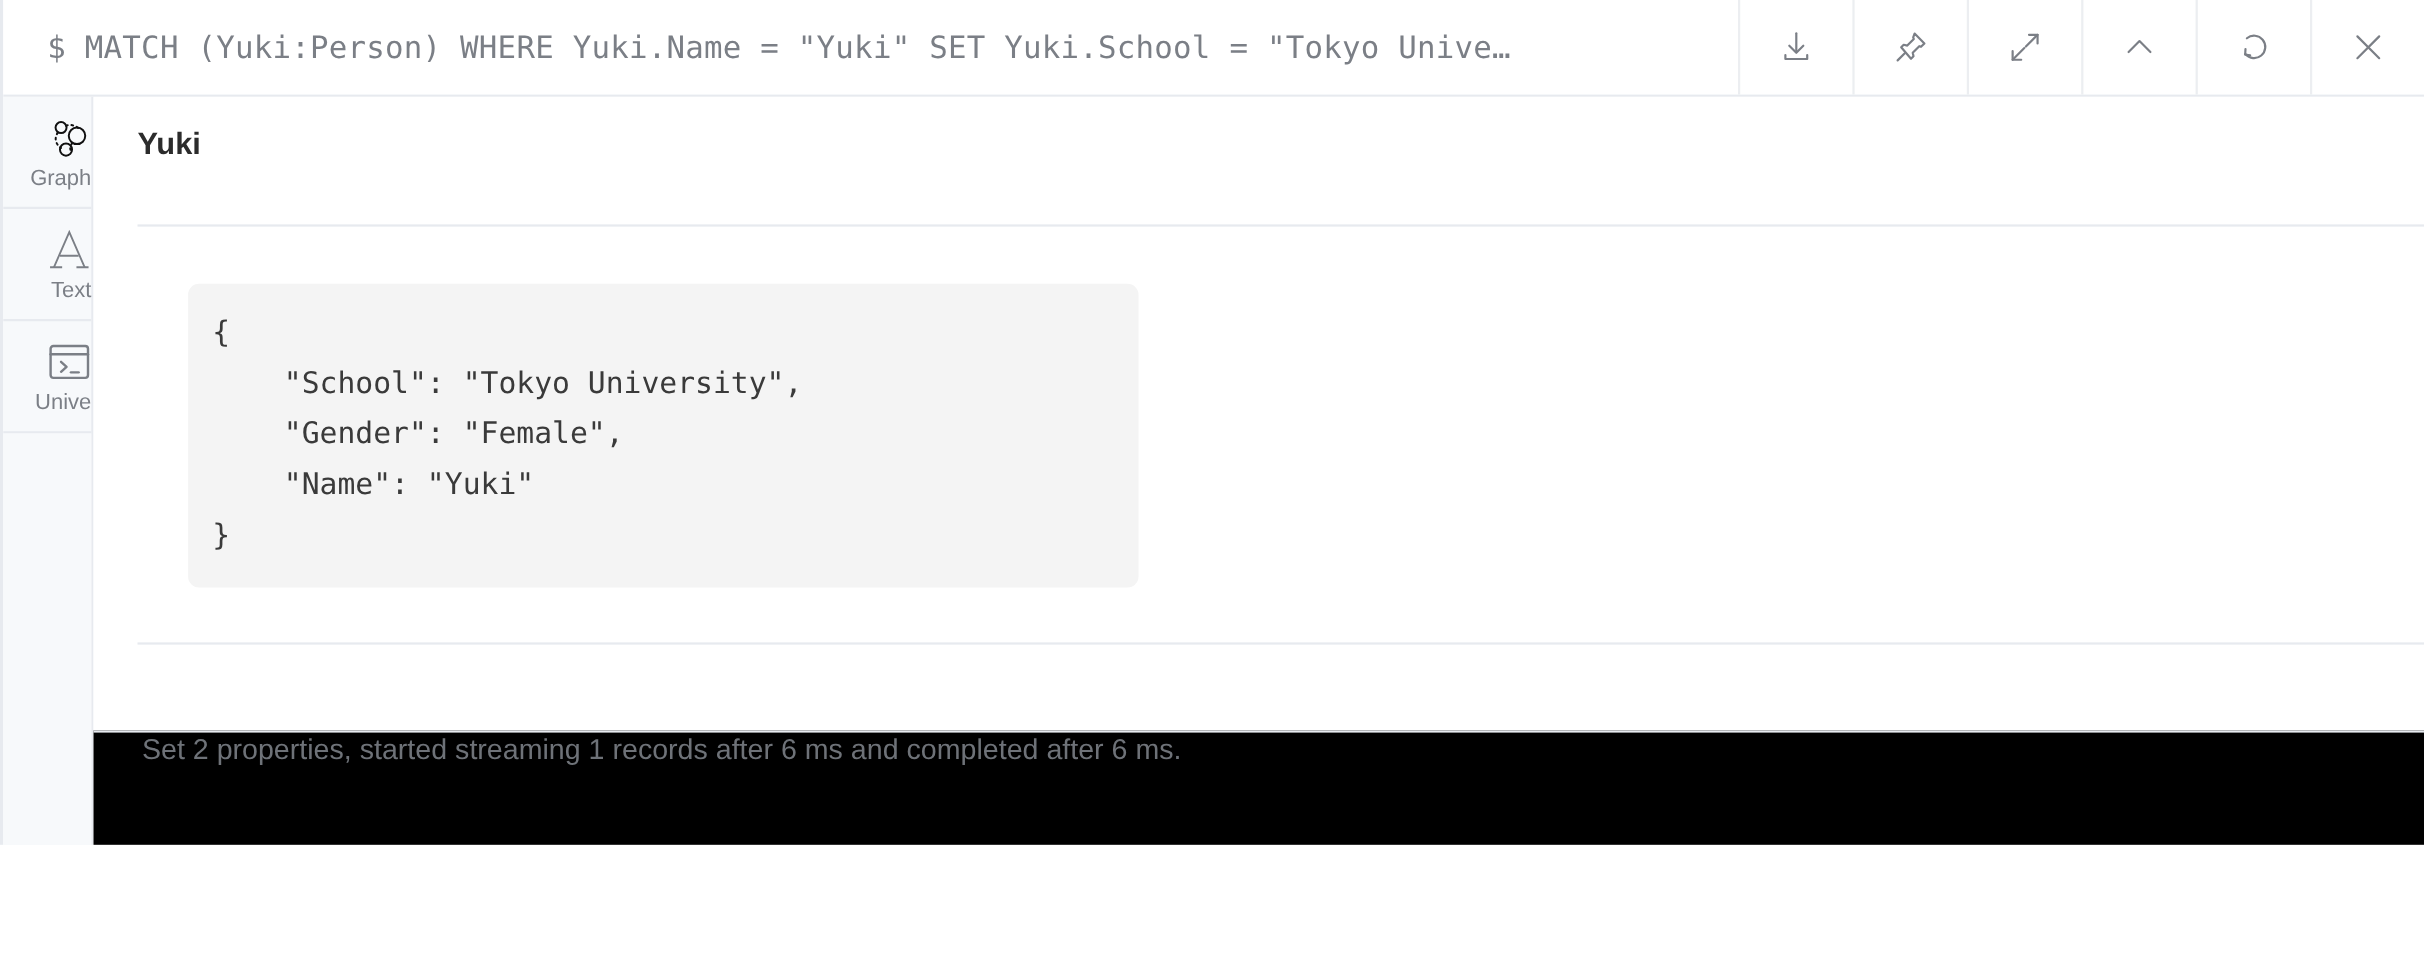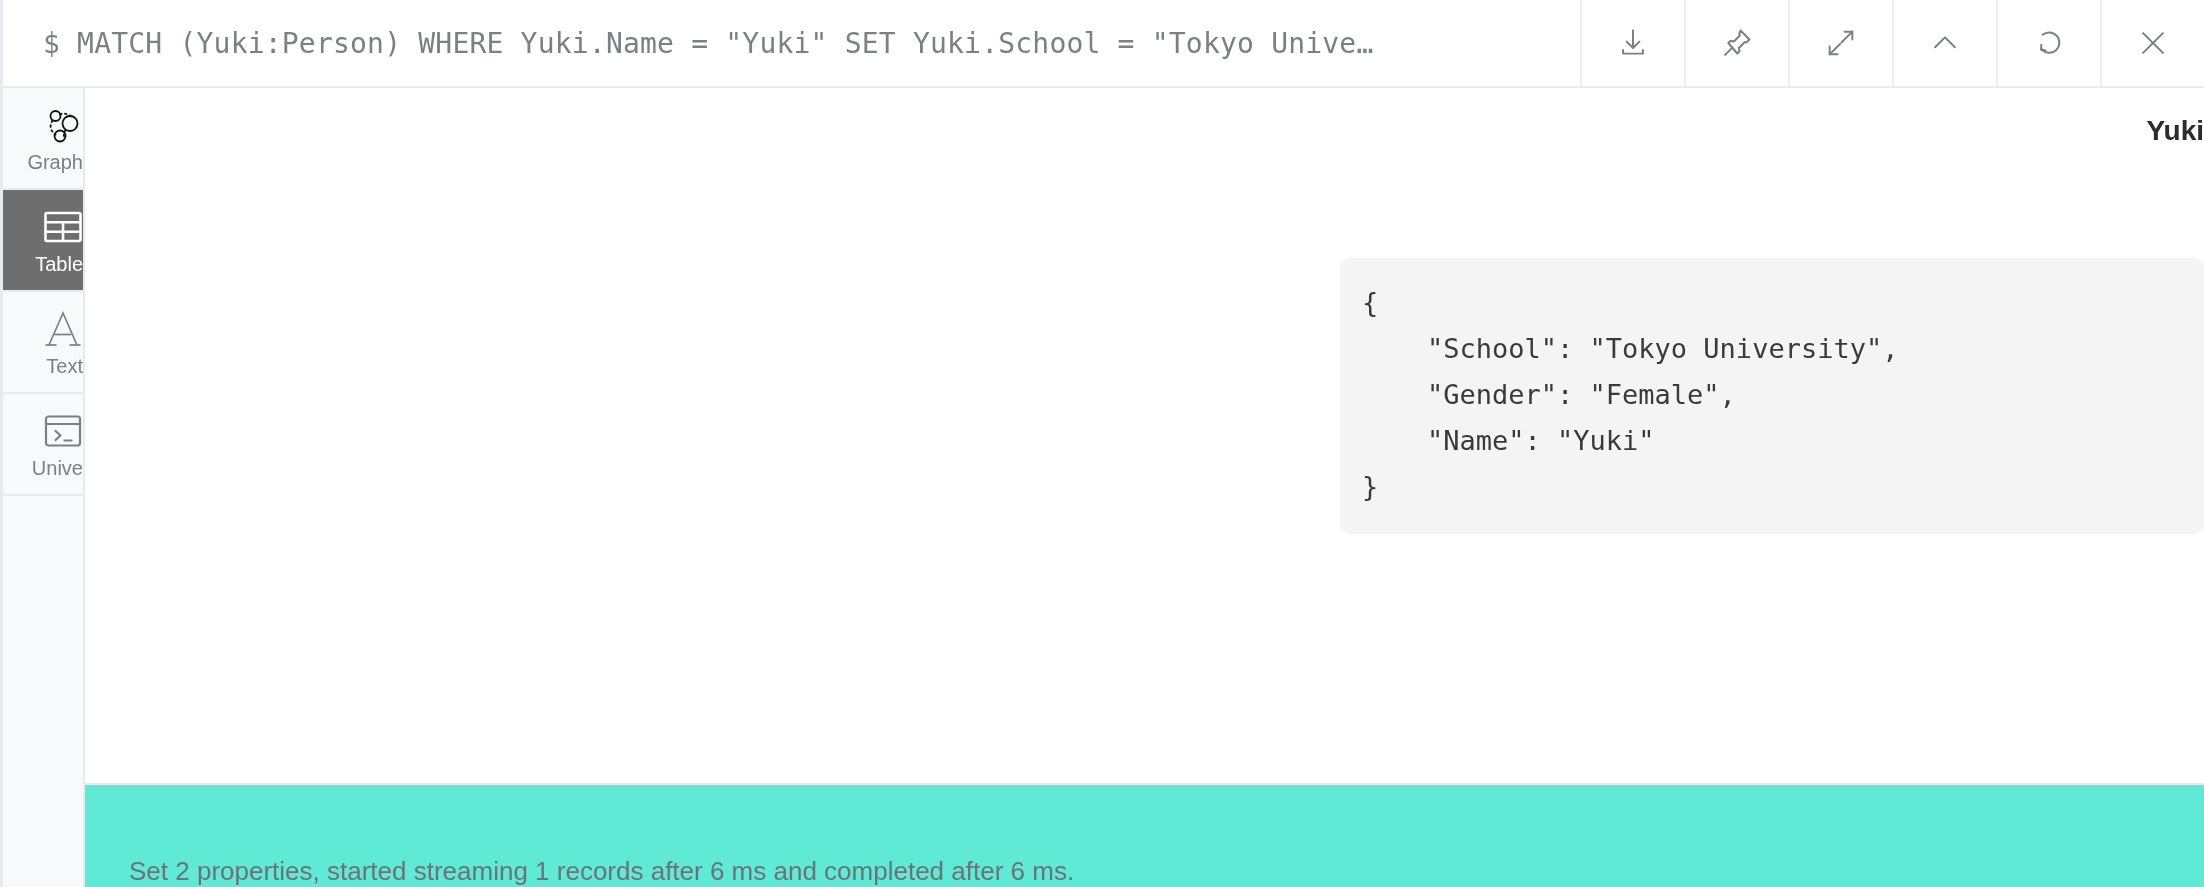--- a/index.html
+++ b/index.html
@@ -8,21 +8,21 @@
     width: 2204px;
     height: 887px;
     background: #ffffff;
     font-family: "Liberation Sans", sans-serif;
     overflow: hidden;
   }
 
   #app {
     position: relative;
     width: 2204px;
-    height: 887px;
+    height: 768px;
     background: #ffffff;
     border-left: 3px solid #e7eaef;
     display: flex;
     flex-direction: column;
   }
 
   
   .query-bar {
     height: 88px;
     flex: 0 0 88px;
@@ -108,21 +108,20 @@
     background: #ffffff;
   }
 
   .result-scroll {
     flex: 1 1 auto;
     min-height: 0;
     overflow: hidden;
     position: relative;
     display: flex;
     flex-direction: column;
-    align-items: flex-end;
   }
 
   .record-title {
     margin: 0;
     padding: 26px 0 0 40px;
     font-size: 28px;
     font-weight: bold;
     color: #2c2c2c;
     line-height: 1.2;
   }
@@ -158,23 +157,23 @@
   .divider.bottom { margin-top: 50px; }
 
   .spacer { flex: 1 1 auto; }
 
   
   .status-bar {
     flex: 0 0 104px;
     height: 104px;
     border-top: 2px solid #e7eaef;
     display: flex;
-    align-items: flex-end;
+    align-items: flex-start;
     padding-left: 44px;
-    background: #5eead4;
+    background: #000000;
   }
   .status-text {
     font-size: 26px;
     color: #6e7278;
   }
 </style>
 </head>
 <body>
 
 <div id="app">
@@ -255,31 +254,20 @@
             <circle cx="27" cy="18.5" r="7.5"></circle>
             <circle cx="17" cy="31" r="5.5"></circle>
             <path d="M9.5 15.6 C6.5 20 6.8 25.5 12.5 29.5" stroke-dasharray="1.6 3.4" stroke-linecap="round"></path>
             <path d="M17 9.2 C21 7.8 25 9 28.5 11.6" stroke-dasharray="1.6 3.4" stroke-linecap="round"></path>
             <path d="M22.5 25 C21.5 27.5 20 29.5 21.5 32" stroke-dasharray="1.6 3.4" stroke-linecap="round"></path>
           </svg>
         </span>
         <span class="si-label">Graph</span>
       </div>
 
-      <div class="side-item active">
-        <span class="si-icon">
-          <svg width="40" height="34" viewBox="0 0 40 34" fill="none" stroke="#ffffff" stroke-width="2.6">
-            <rect x="2.5" y="3" width="35" height="28" rx="1.5"></rect>
-            <path d="M2.5 12.3h35"></path>
-              <path d="M2.5 21.7h35"></path>
-              <path d="M20 12.3v19"></path>
-          </svg>
-        </span>
-        <span class="si-label">Table</span>
-      </div>
 
       <div class="side-item">
         <span class="si-icon">
           <svg width="40" height="42" viewBox="0 0 40 42" fill="none" stroke="#7b7f86" stroke-width="1.7">
             <path d="M6 37 L20 5 L34 37"></path>
             <path d="M11.5 26.5h17"></path>
             <path d="M2.5 37h11"></path>
               <path d="M26.5 37h11"></path>
           </svg>
         </span>

